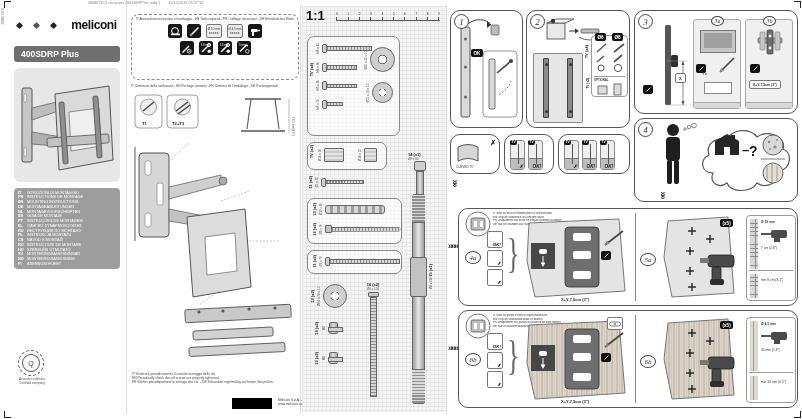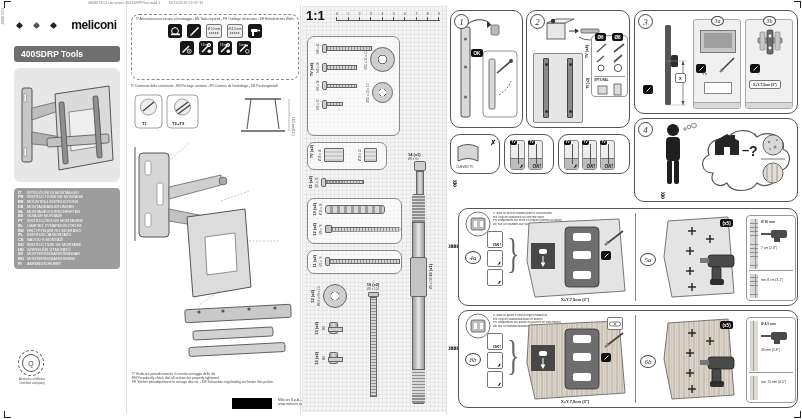--- a/index.html
+++ b/index.html
@@ -133,21 +133,21 @@
   </div>
   <div class="edgecode">4808673C4</div>
 
   <section class="cover">
     <div class="brandrow">
       <span class="dia"></span>
       <span class="dia d2"></span>
       <span class="dia"></span>
       <span class="brand">meliconi</span>
     </div>
-    <div class="modelbar">400SDRP Tools</div>
+    <div class="modelbar">400SDRP Plus</div>
     <div class="prodbox">
       <svg width="100" height="106" viewBox="0 0 100 106">
         <rect x="5" y="16" width="10" height="74" rx="2" fill="#c7c7c7" stroke="#555" stroke-width="1"></rect>
         <rect x="7" y="22" width="2.5" height="8" fill="#fff" stroke="#777" stroke-width="0.5"></rect>
         <rect x="7" y="76" width="2.5" height="8" fill="#fff" stroke="#777" stroke-width="0.5"></rect>
         <polygon points="15,36 56,26 56,34 15,48" fill="#bdbdbd" stroke="#666" stroke-width="0.8"></polygon>
         <polygon points="15,60 62,68 62,76 15,72" fill="#b0b0b0" stroke="#666" stroke-width="0.8"></polygon>
         <polygon points="38,22 92,14 96,88 42,98" fill="#dadada" stroke="#555" stroke-width="1"></polygon>
         <polygon points="52,40 82,36 84,74 54,79" fill="#efefef" stroke="#666" stroke-width="0.7"></polygon>
         <rect x="30" y="64" width="62" height="9" rx="2" fill="#c2c2c2" stroke="#555" stroke-width="0.8" transform="rotate(-4 61 68)"></rect>

